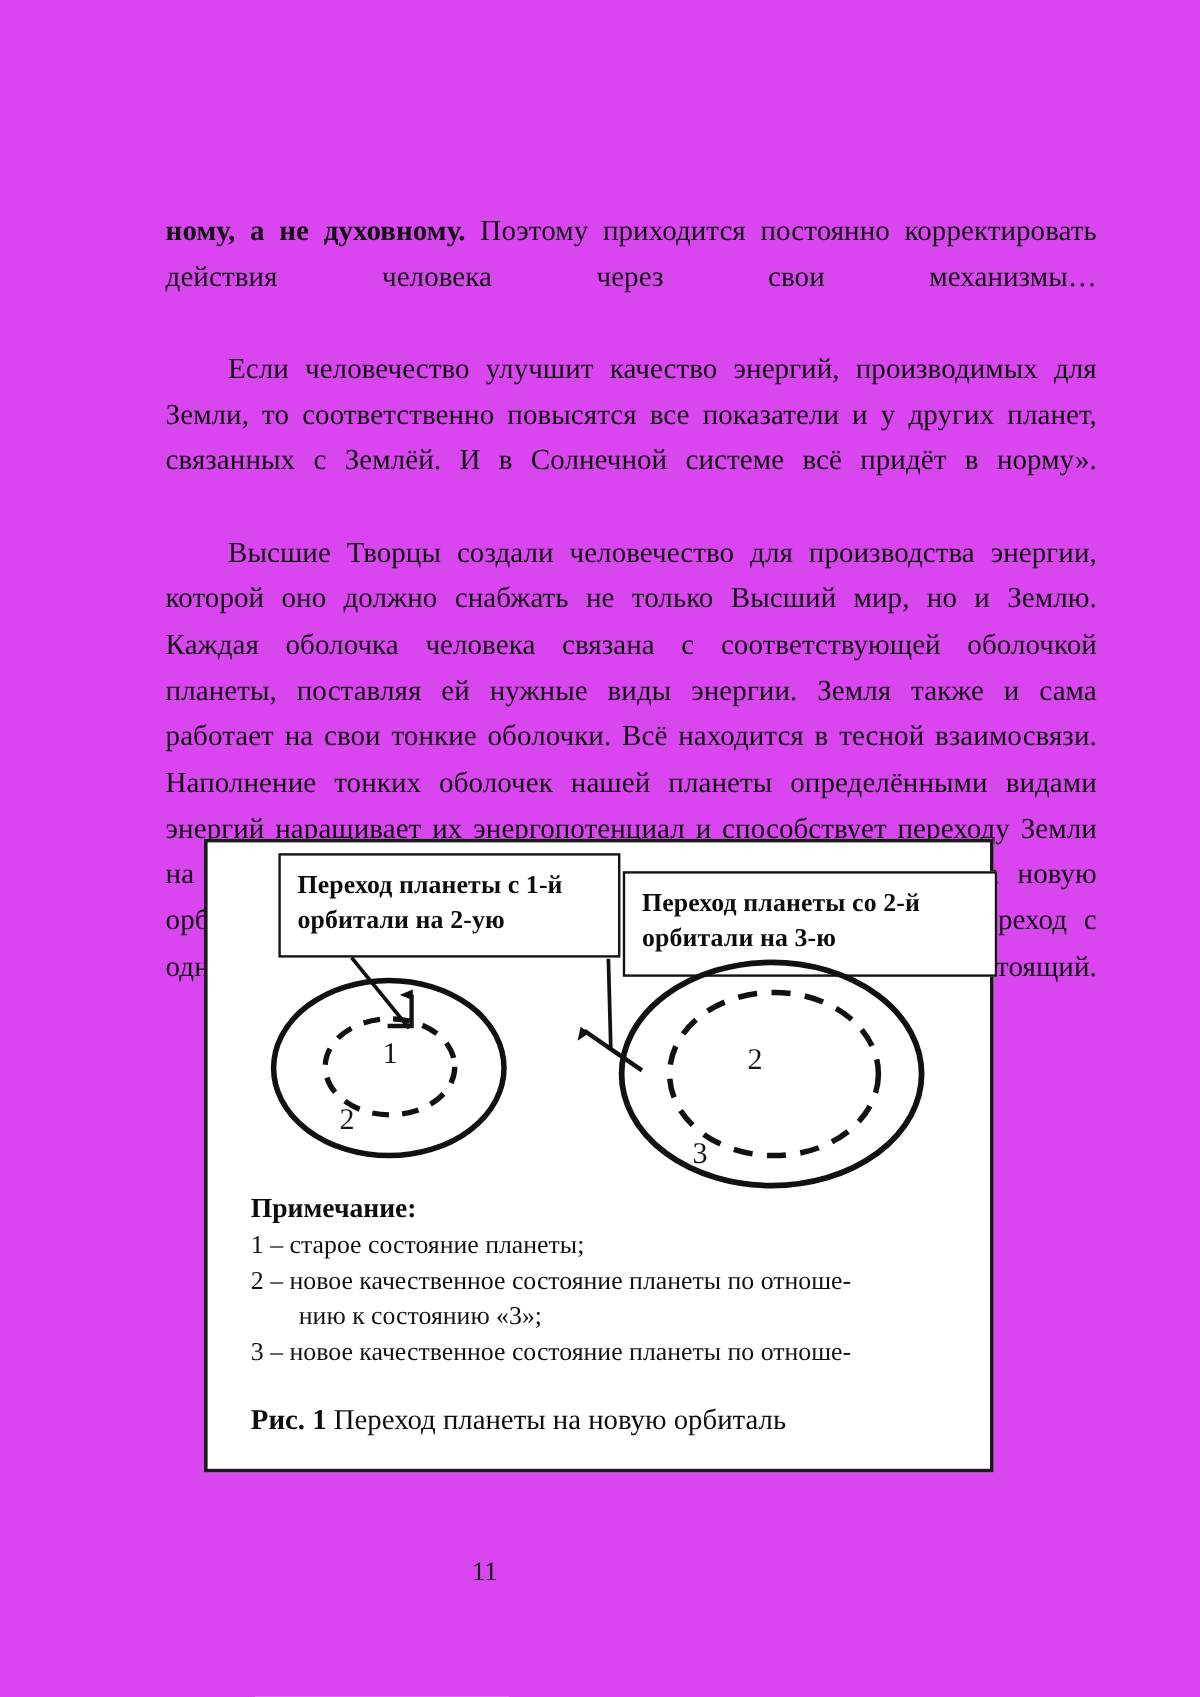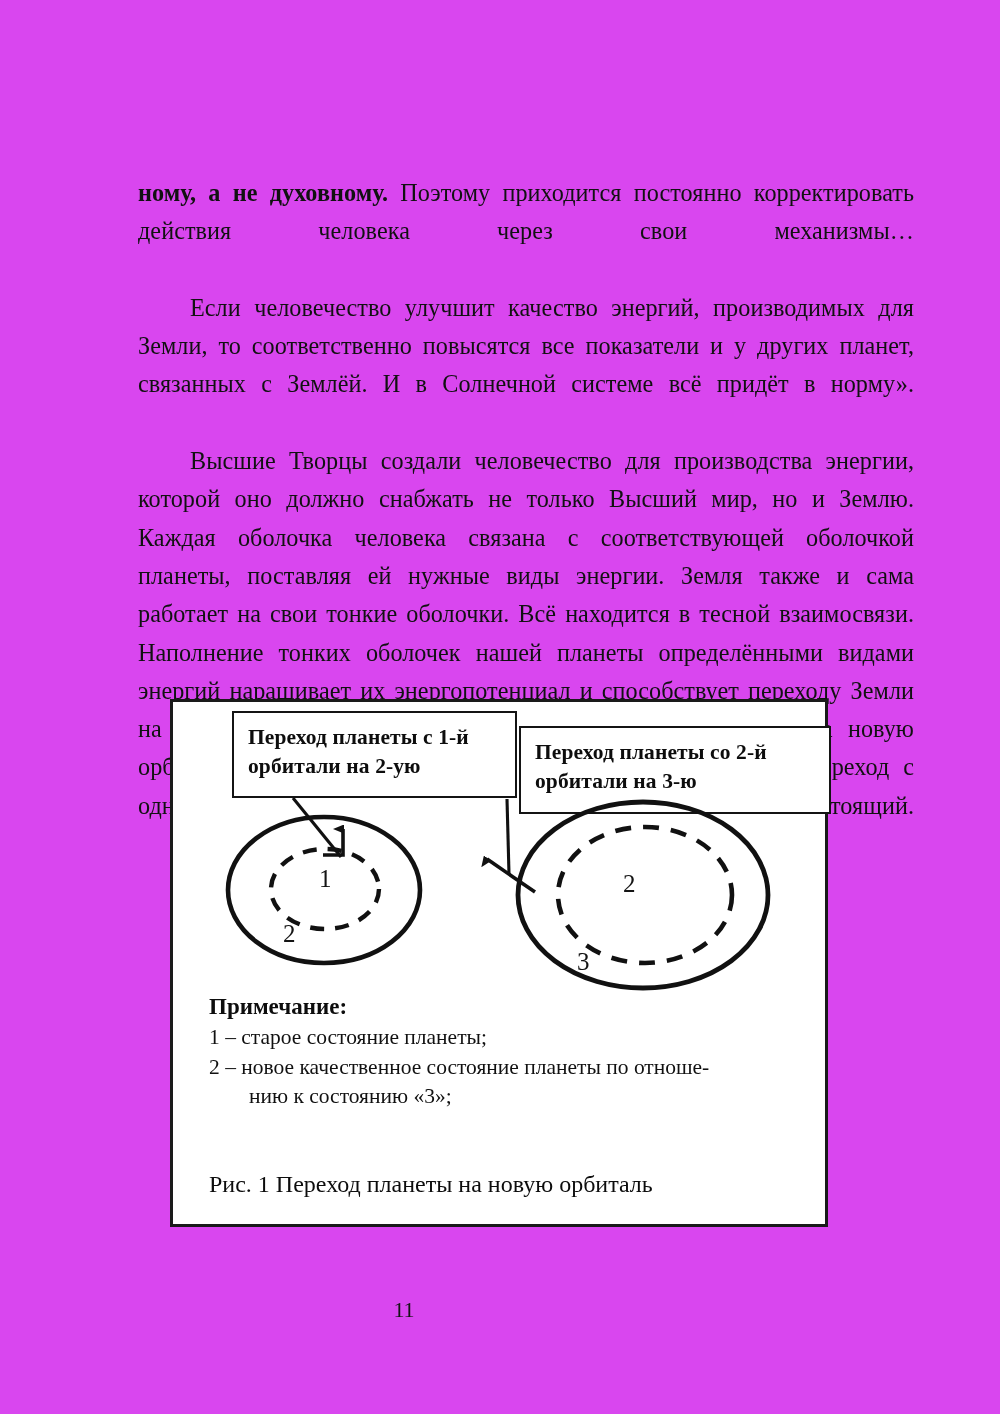--- a/index.html
+++ b/index.html
@@ -140,21 +140,21 @@
 
   .fig-caption {
     position: absolute;
     left: 36px;
     top: 467px;
     font-size: 24px;
     line-height: 30px;
     color: #0d0d0d;
     white-space: nowrap;
   }
-  .fig-caption b { font-weight: normal; }
+  .fig-caption b { font-weight: bold; }
 
   
   .page-number {
     position: absolute;
     left: 0;
     top: 1297px;
     width: 808px;
     text-align: center;
     font-size: 22px;
     color: #151515;
@@ -207,20 +207,21 @@
     <span class="diag-num num-l1">1</span>
     <span class="diag-num num-l2">2</span>
     <span class="diag-num num-r1">2</span>
     <span class="diag-num num-r2">3</span>
 
     <div class="note">
       <p class="note-title">Примечание:</p>
       <p class="note-line">1 – старое состояние планеты;</p>
       <p class="note-line">2 – новое качественное состояние планеты по отноше-</p>
       <p class="note-line hang">нию к  состоянию «3»;</p>
+      <p class="note-line justify">3 – новое качественное состояние планеты по отноше-</p>
     </div>
 
     <div class="fig-caption"><b>Рис. 1</b><span> Переход  планеты  на  новую  орбиталь</span></div>
   </div>
 
   <div class="page-number">11</div>
 
 </div>
 
 </body></html>

